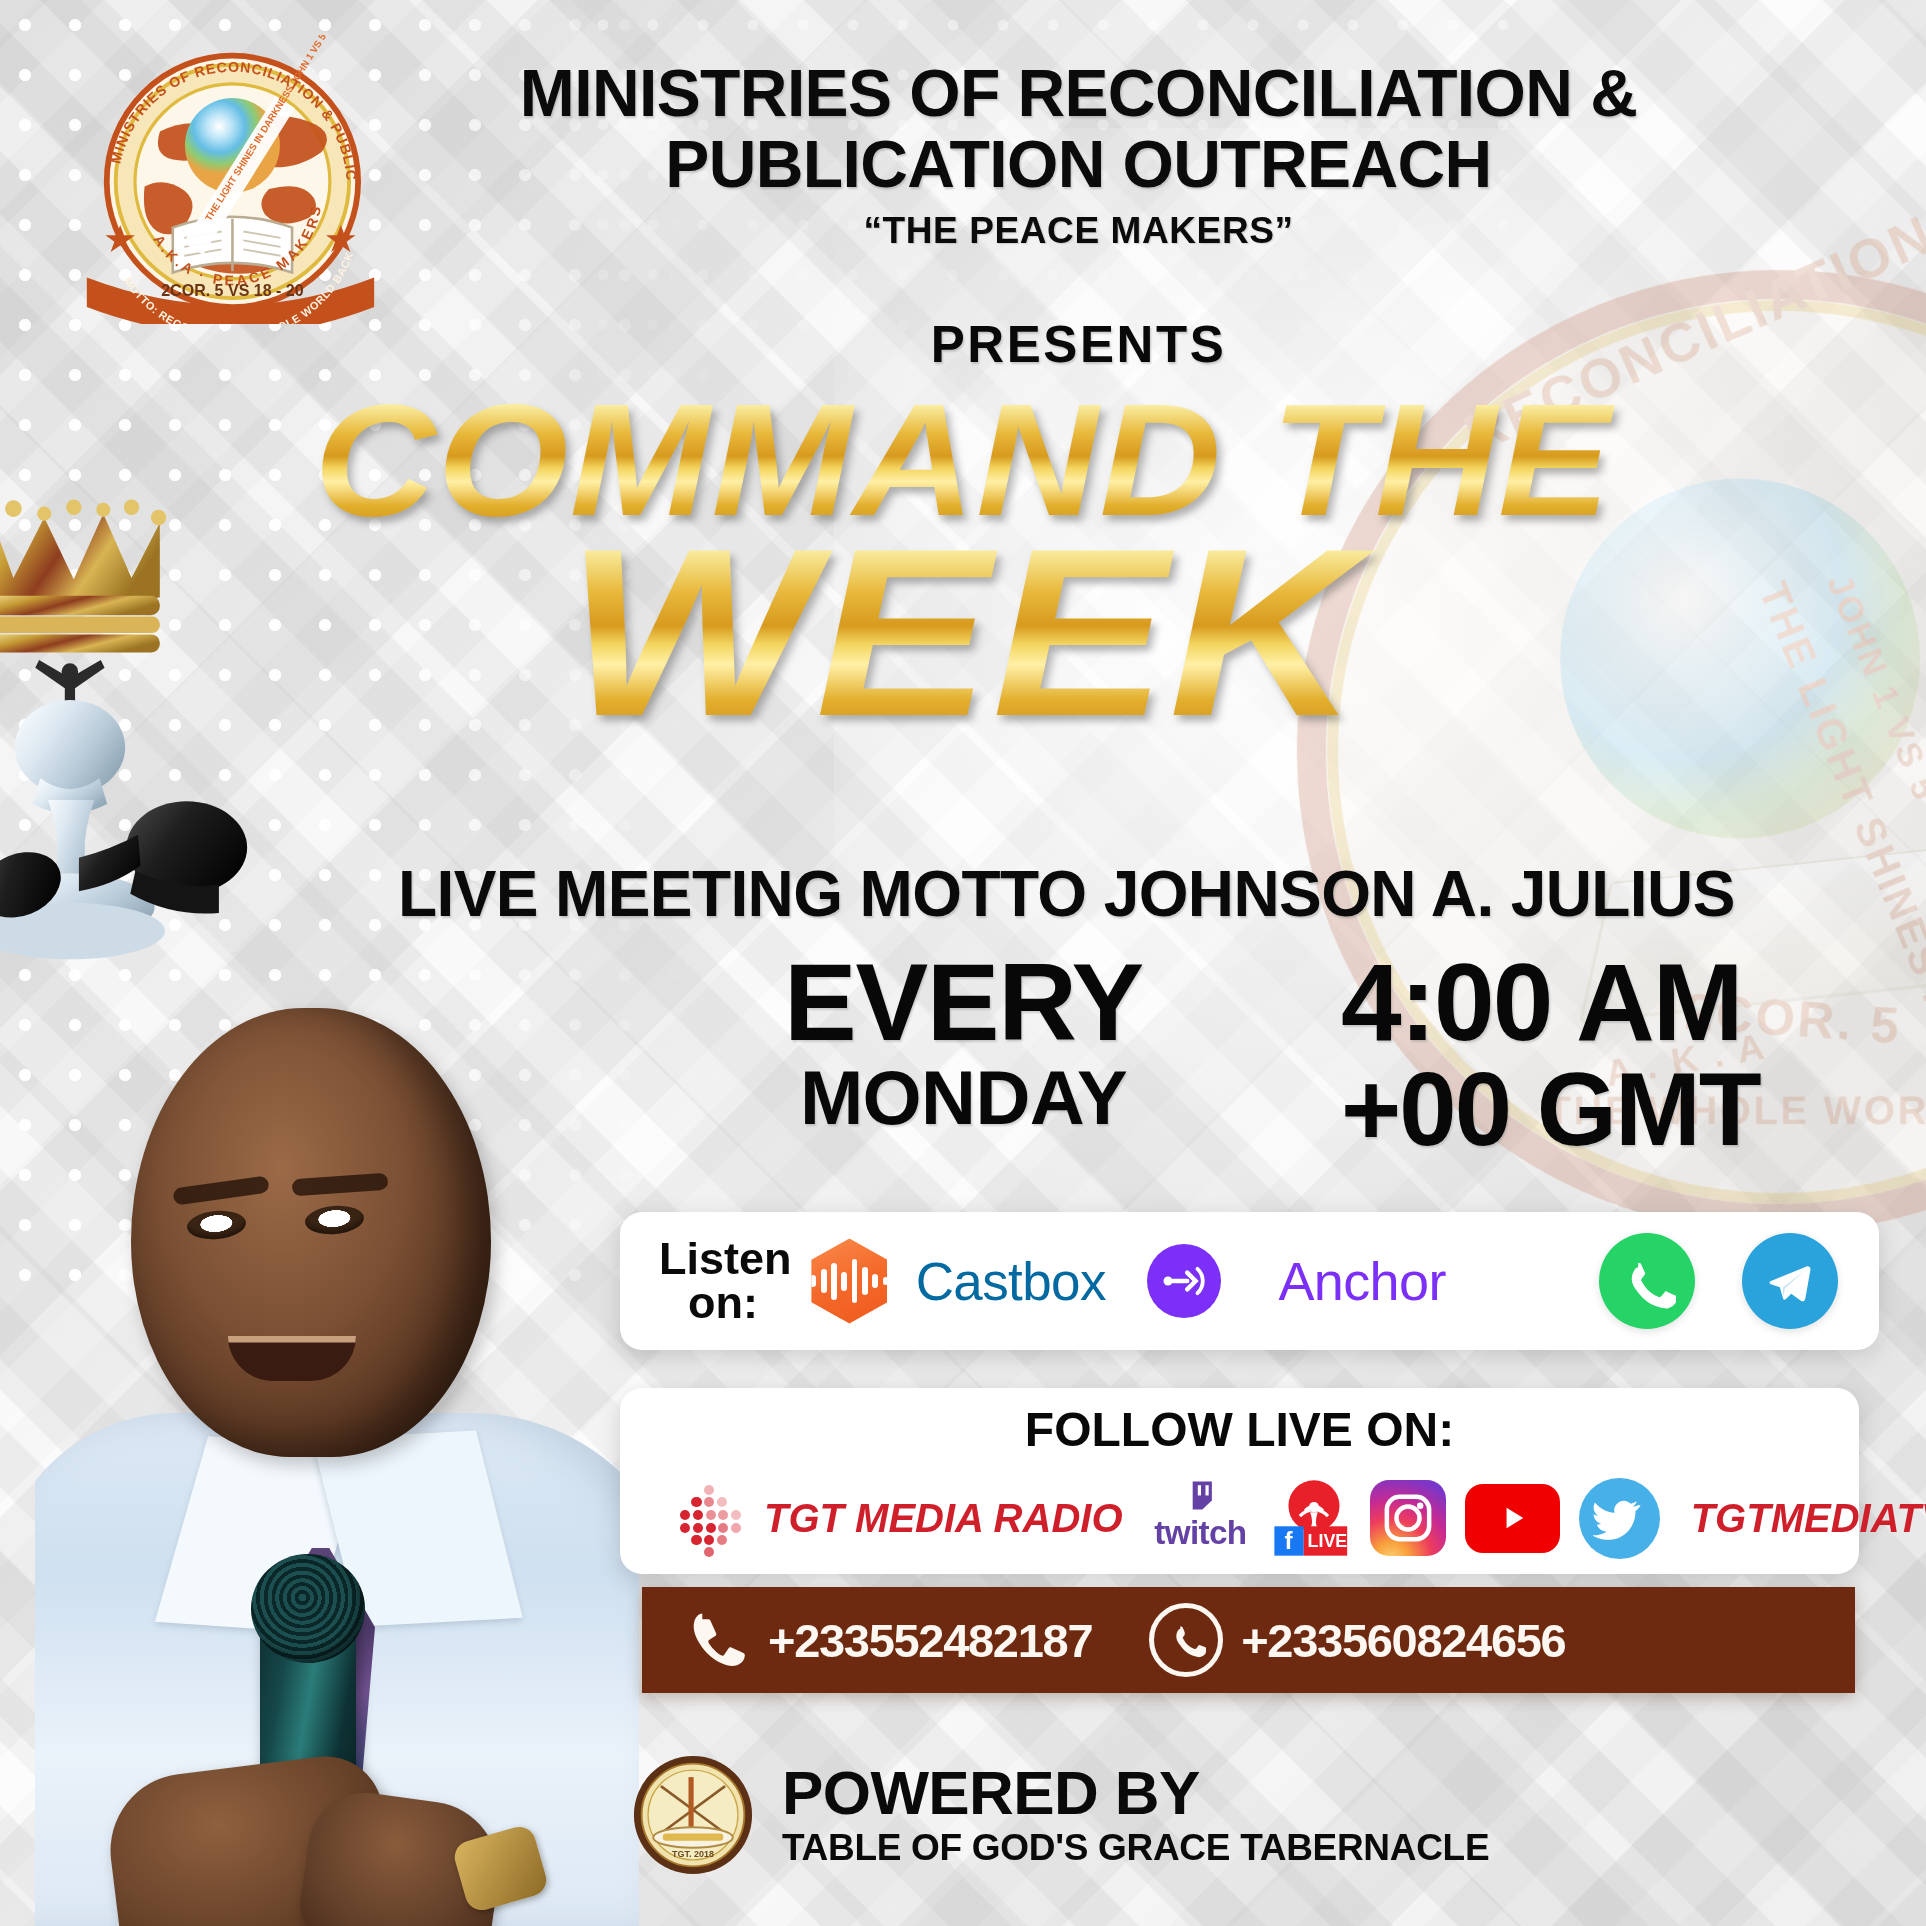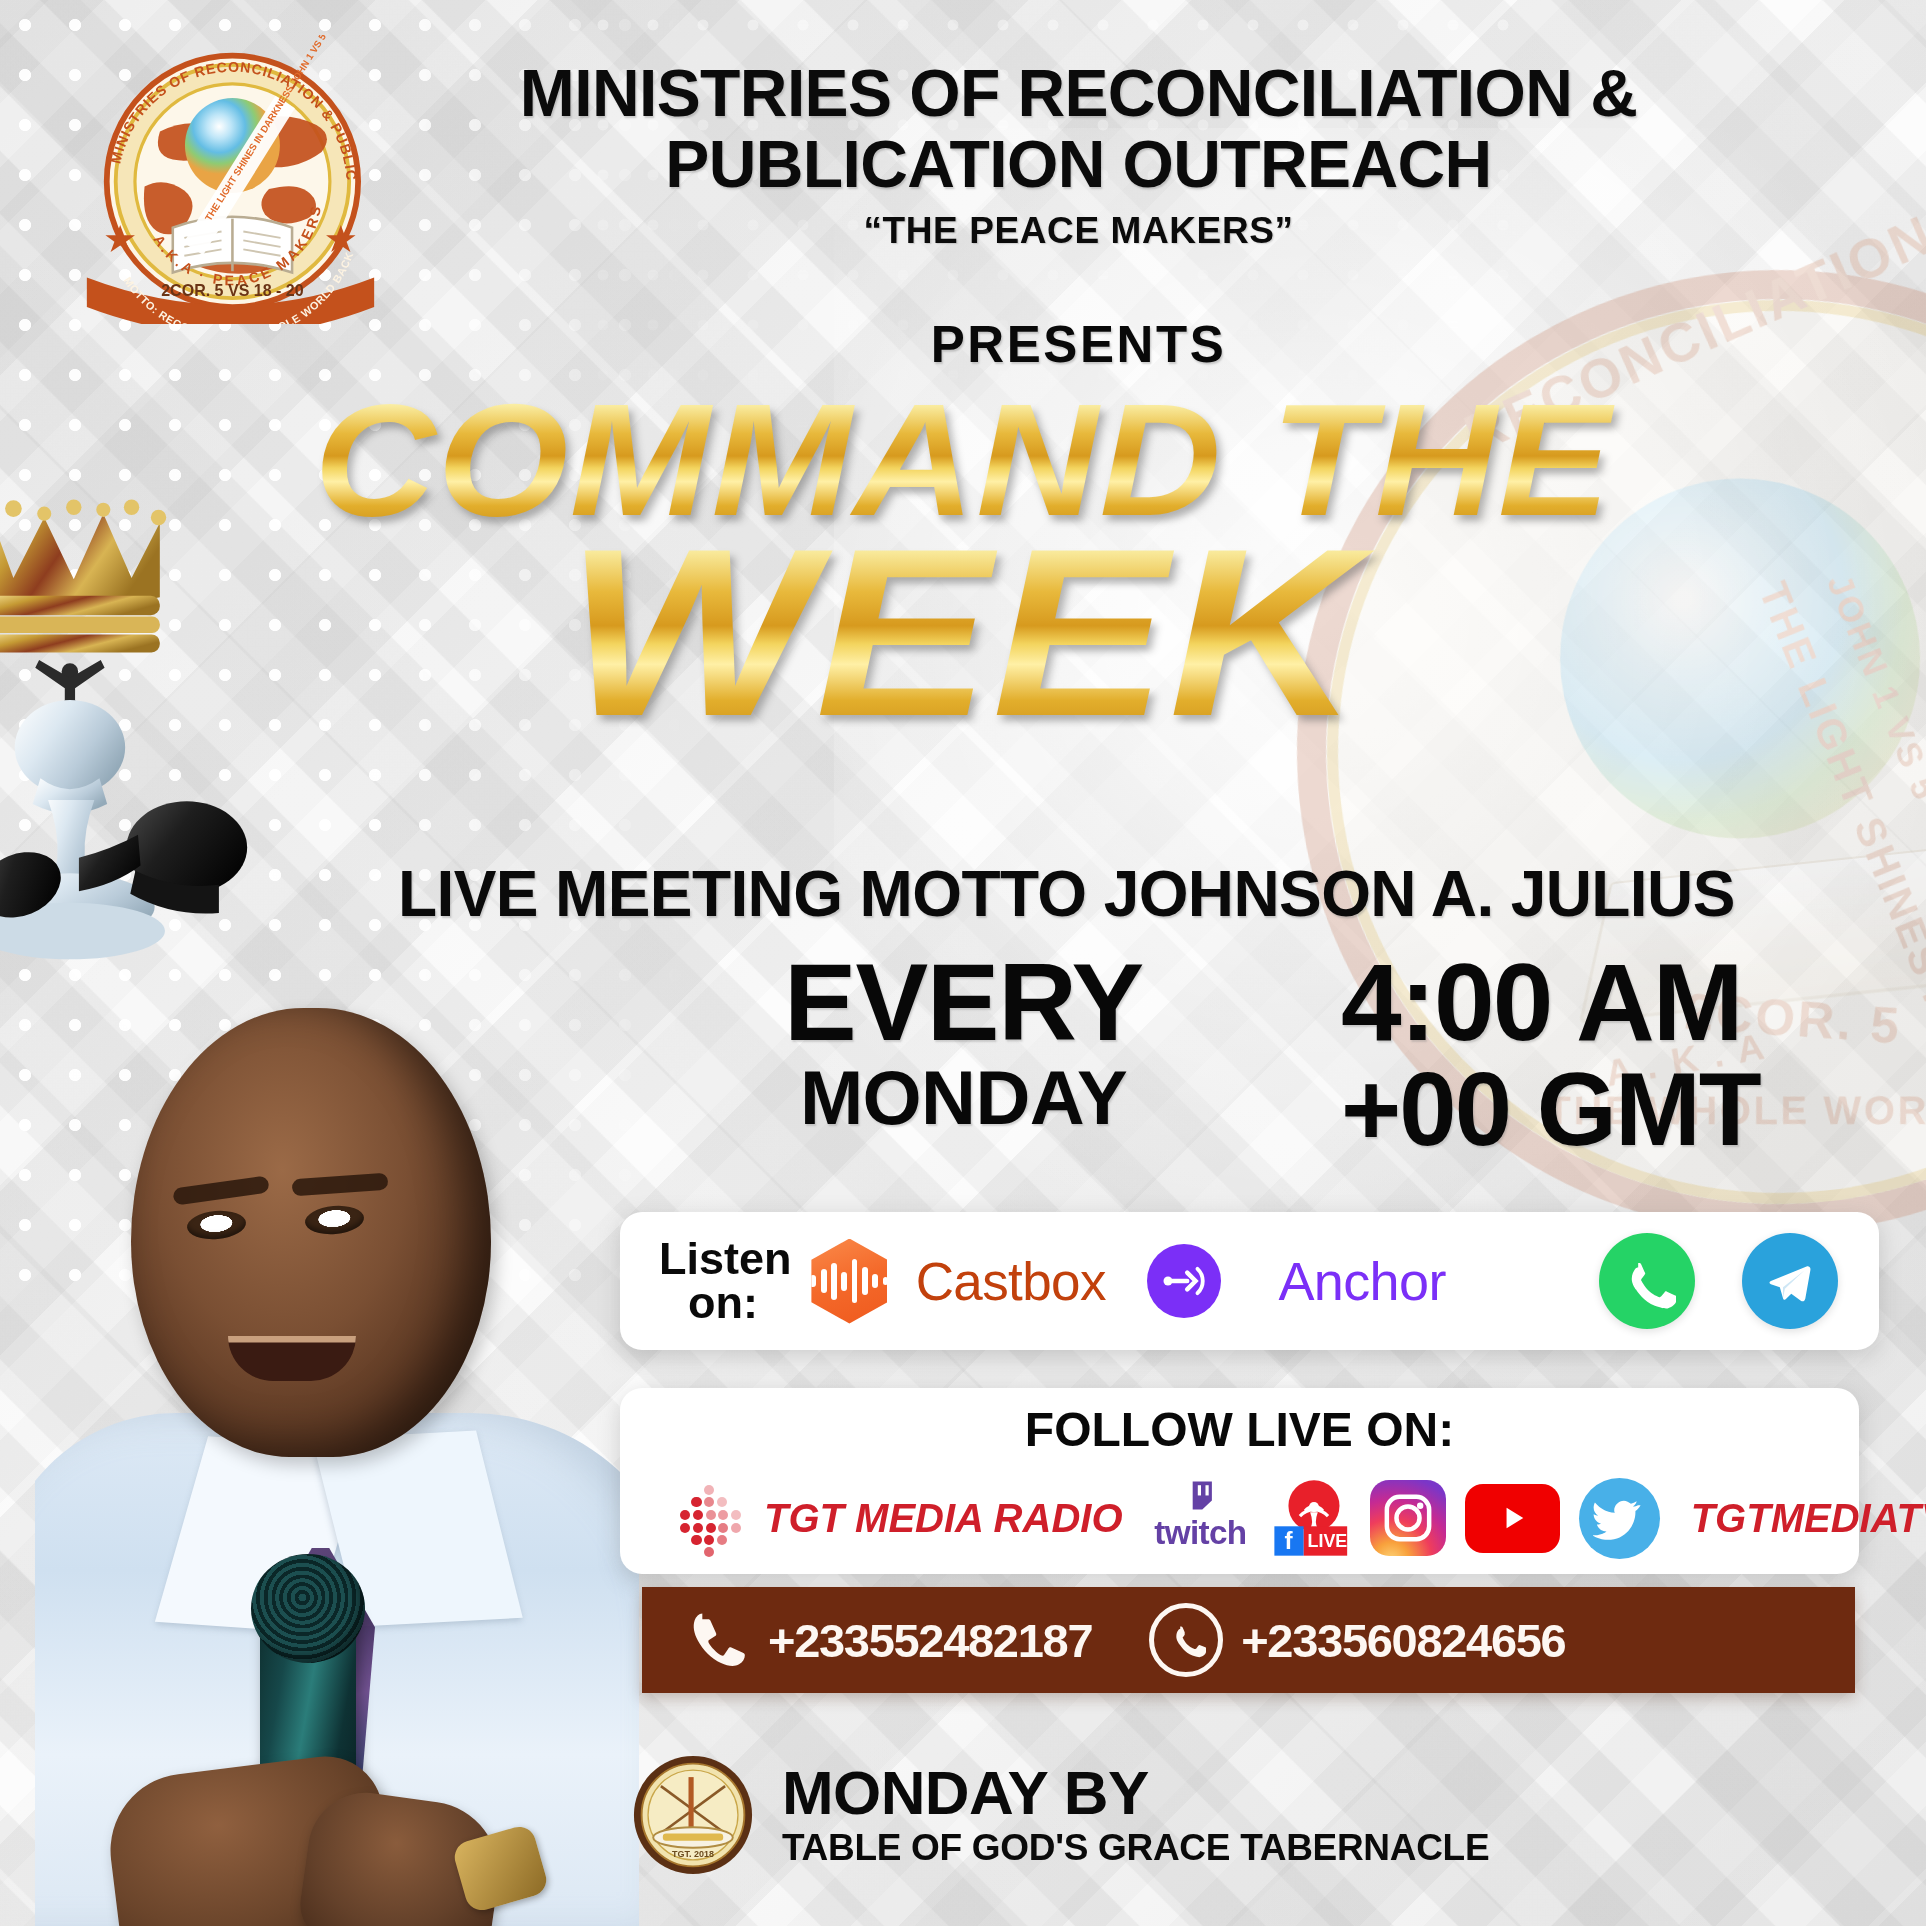--- a/index.html
+++ b/index.html
@@ -267,21 +267,21 @@
   }
   .castbox-hex{
     width:76px;height:85px;
     background:linear-gradient(160deg,#fa8a4a 0%, #f4692a 50%, #ef5a1e 100%);
     clip-path:polygon(50% 0,100% 25%,100% 75%,50% 100%,0 75%,0 25%);
     display:flex;align-items:center;justify-content:center;
   }
   .cb-bars{display:flex;align-items:center;gap:4.5px;height:45px;}
   .cb-bars i{display:block;width:5.8px;background:#fff;border-radius:3.2px;}
   .castbox-word{
-    font-size:53px;font-weight:400;color:#c2410c;letter-spacing:-0.6px;margin-left:3.9px;
+    font-size:53px;font-weight:400;color:#0369a1;letter-spacing:-0.6px;margin-left:3.9px;
   }
   .anchor-ic{
     width:74px;height:74px;border-radius:50%;
     background:#7b2ff7;display:flex;align-items:center;justify-content:center;margin-left:16.7px;
   }
   .anchor-word{font-size:54px;font-weight:500;color:#7b2ff7;letter-spacing:-0.6px;margin-left:33px;}
   .wa-ic{
     width:96px;height:96px;border-radius:50%;
     background:#25D366;display:flex;align-items:center;justify-content:center;
     margin-left:auto;box-shadow:0 2.6px 9px rgba(0,0,0,.12);
@@ -690,19 +690,19 @@
           <line x1="45" y1="50" x2="140" y2="120"></line>
           <line x1="145" y1="50" x2="50" y2="120"></line>
         </g>
         <rect x="88" y="36" width="8" height="90" fill="#b25a24"></rect>
         <ellipse cx="95" cy="130" rx="62" ry="16" fill="#f7f2e2" stroke="#b08c42" stroke-width="3"></ellipse>
         <rect x="48" y="124" width="94" height="11" rx="5" fill="#e0b94e"></rect>
         <text x="95" y="160" text-anchor="middle" font-family="Liberation Sans, sans-serif" font-size="14" font-weight="700" fill="#6b4a1d">TGT. 2018</text>
       </svg>
     </div>
     <div class="pw-text">
-      <div class="t1">MONDAY BY</div>
+      <div class="t1">POWERED BY</div>
       <div class="t2">TABLE OF GOD'S GRACE TABERNACLE</div>
     </div>
   </div>
 
 </div>
 
 
 </body></html>

